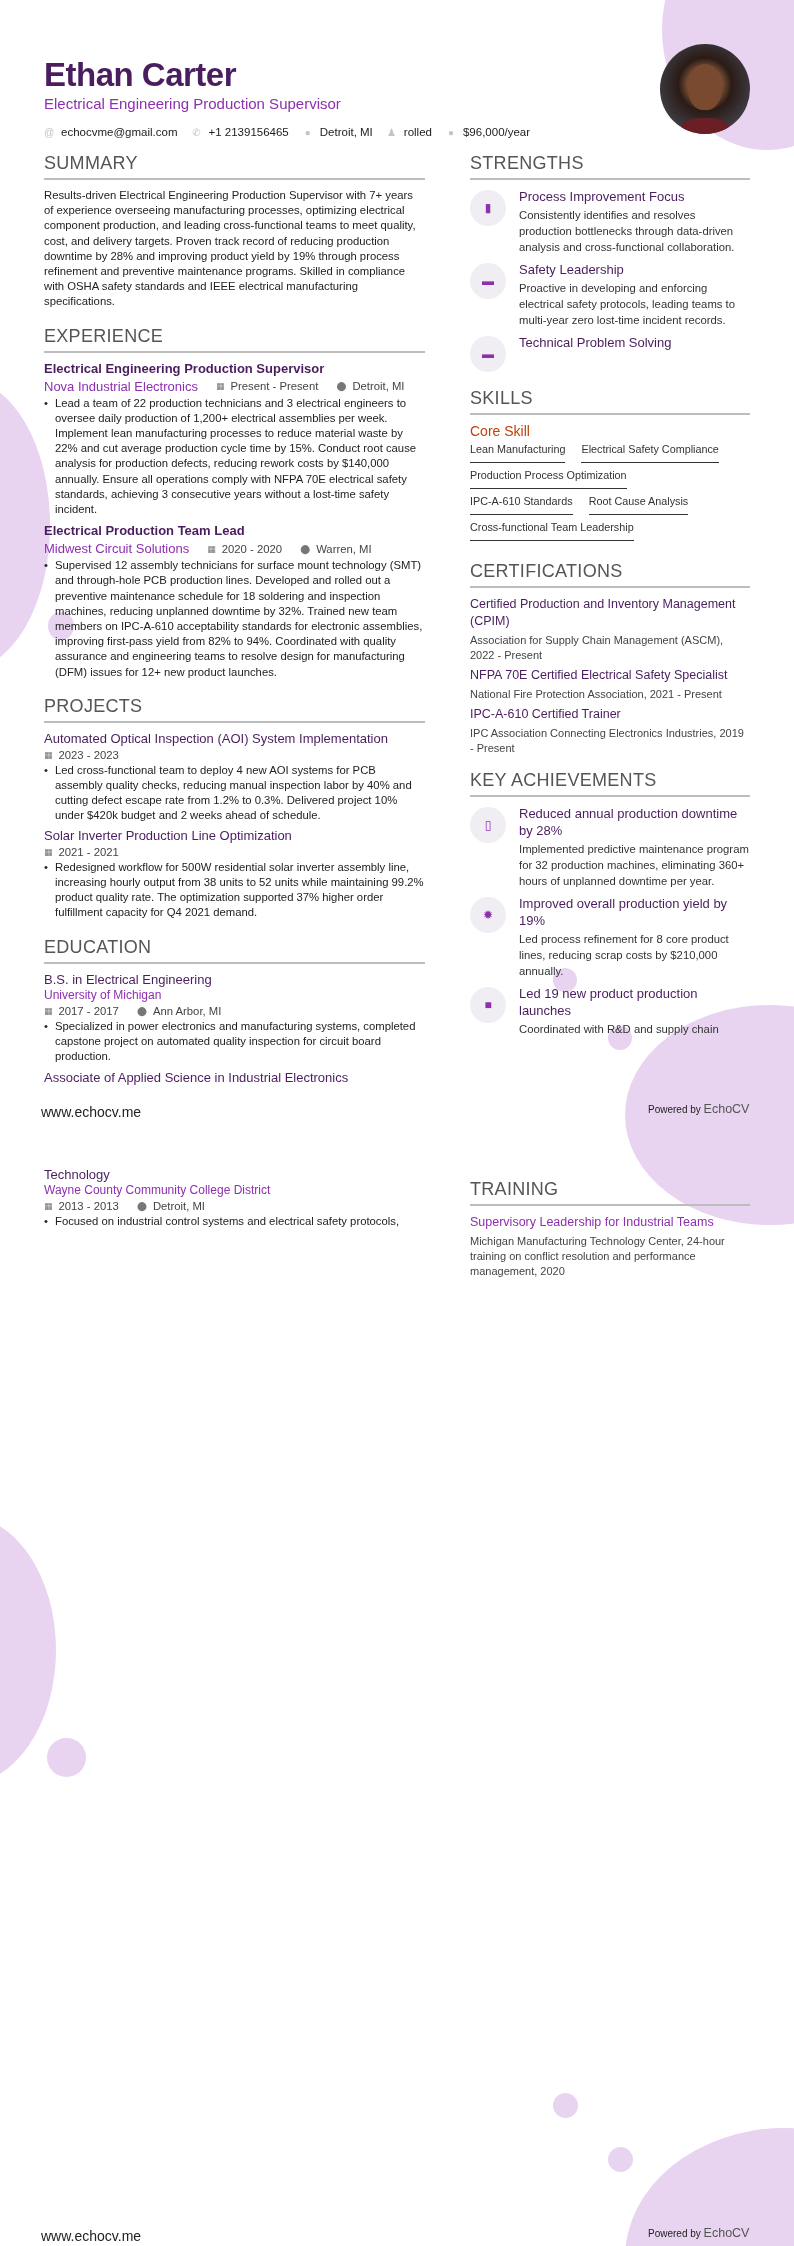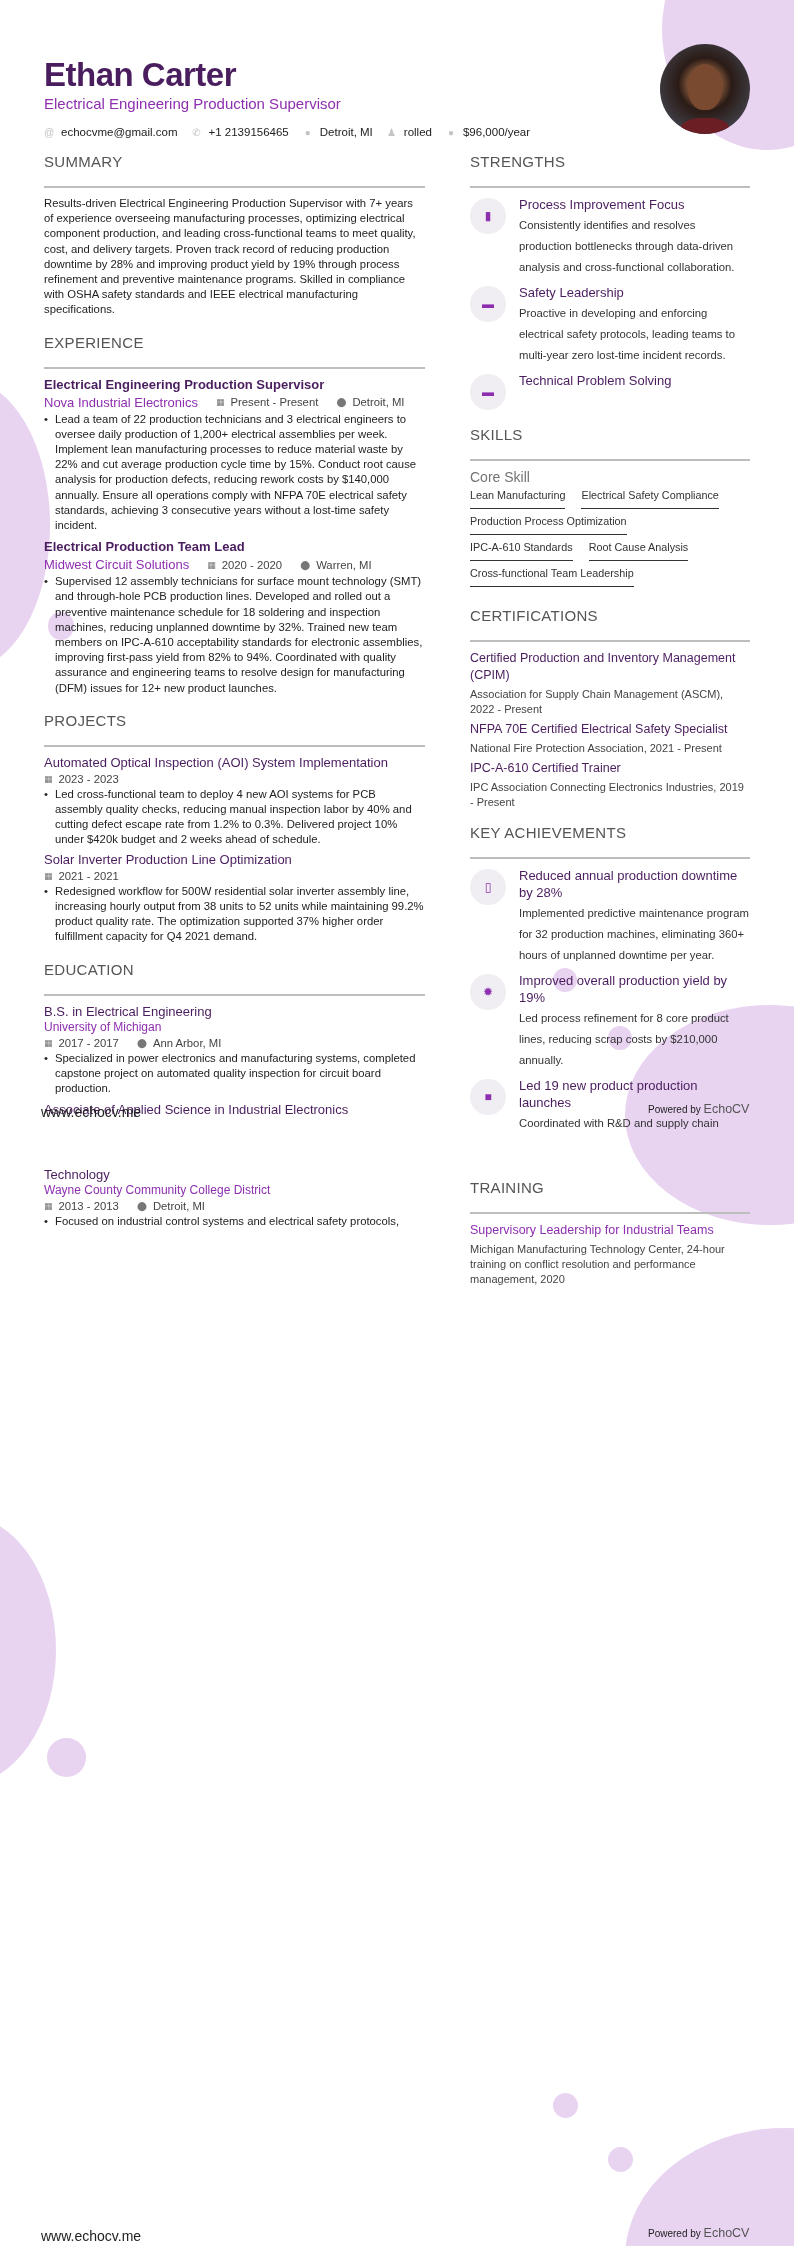--- a/index.html
+++ b/index.html
@@ -11,39 +11,39 @@
   .title { font-size: 15px; color: #8e2fb0; margin-top: 1px; }
   .contact { display: flex; align-items: center; gap: 0; margin-top: 14px; font-size: 11.5px; color: #222; }
   .contact .ci { display: flex; align-items: center; margin-right: 14px; }
   .contact .ico { color: #c4c4c4; font-size: 10px; margin-right: 7px; width: 10px; text-align: center; }
   .photo { position: absolute; left: 660px; top: 44px; width: 90px; height: 90px; border-radius: 50%;
     background: radial-gradient(circle at 50% 45%, #8a5a3c 0 22%, #2a1b16 40%, #3d3a40 70%, #55606e 100%); overflow: hidden; }
   .photo .face { position: absolute; left: 28px; top: 20px; width: 34px; height: 46px; border-radius: 50% 50% 45% 45%; background: #7a4a30; }
   .photo .shirt { position: absolute; left: 20px; top: 74px; width: 50px; height: 30px; border-radius: 40% 40% 0 0; background: #6b1e24; }
   .col-left { position: absolute; left: 44px; width: 381px; }
   .col-right { position: absolute; left: 470px; width: 280px; }
-  .sec-h { font-size: 15px; color: #555; letter-spacing: 0.3px; padding-bottom: 16px; border-bottom: 2px solid #bdbdbd; margin-bottom: 8px; }
+  .sec-h { font-size: 18px; color: #555; letter-spacing: 0.3px; padding-bottom: 4px; border-bottom: 2px solid #bdbdbd; margin-bottom: 8px; }
   .para { font-size: 11.3px; line-height: 15.2px; color: #222; }
   .job-title { font-size: 13px; font-weight: bold; color: #4a1d5e; margin-top: 2px; }
   .sub-row { display: flex; align-items: center; font-size: 11.3px; color: #333; margin-top: 3px; }
   .company { font-size: 13px; color: #8e2fb0; margin-right: 18px; }
   .meta { display: flex; align-items: center; margin-right: 18px; color: #444; font-size: 11.3px; }
   .meta .mi { color: #777; font-size: 9px; margin-right: 6px; }
   ul.bul { list-style: none; margin-top: 2px; }
   ul.bul li { position: relative; padding-left: 11px; font-size: 11.3px; line-height: 15.2px; color: #222; }
   ul.bul li::before { content: "•"; position: absolute; left: 0; top: 0; }
   .proj-title { font-size: 13px; color: #4a1d5e; margin-top: 3px; }
   .edu-title { font-size: 13px; color: #4a1d5e; margin-top: 2px; }
   .edu-school { font-size: 12px; color: #8e2fb0; margin-top: 1px; }
   .str-item { display: flex; margin-bottom: 6px; }
   .str-ico { width: 36px; height: 36px; border-radius: 50%; background: #f0eef3; flex: none; display: flex; align-items: center; justify-content: center; margin-right: 13px; margin-top: 2px; color: #8e2fb0; font-size: 12px; }
   .str-body { flex: 1; }
   .str-title { font-size: 13px; color: #4a1d5e; line-height: 17px; }
-  .str-desc { font-size: 11.3px; line-height: 21px; color: #333; margin-top: 2px; }
-  .core { font-size: 14px; color: #737373; margin-bottom: 4px; }
+  .str-desc { font-size: 11.3px; line-height: 16px; color: #333; margin-top: 2px; }
+  .core { font-size: 14px; color: #c2410c; margin-bottom: 4px; }
   .skills { display: flex; flex-wrap: wrap; }
   .skill { font-size: 10.8px; color: #333; padding-bottom: 7px; border-bottom: 1.5px solid #333; margin-right: 16px; margin-bottom: 6px; }
   .cert-title { font-size: 12.5px; color: #4a1d5e; line-height: 17px; margin-top: 2px; }
   .cert-sub { font-size: 11px; color: #444; line-height: 15px; margin-top: 3px; margin-bottom: 4px; }
   .train-title { font-size: 12.5px; color: #8e2fb0; line-height: 17px; margin-top: 2px; }
   .footer { position: absolute; font-size: 14px; color: #222; }
   .powered { position: absolute; font-size: 10px; color: #222; }
   .powered .brand { font-size: 12.5px; color: #555; }
 </style>
 </head>

